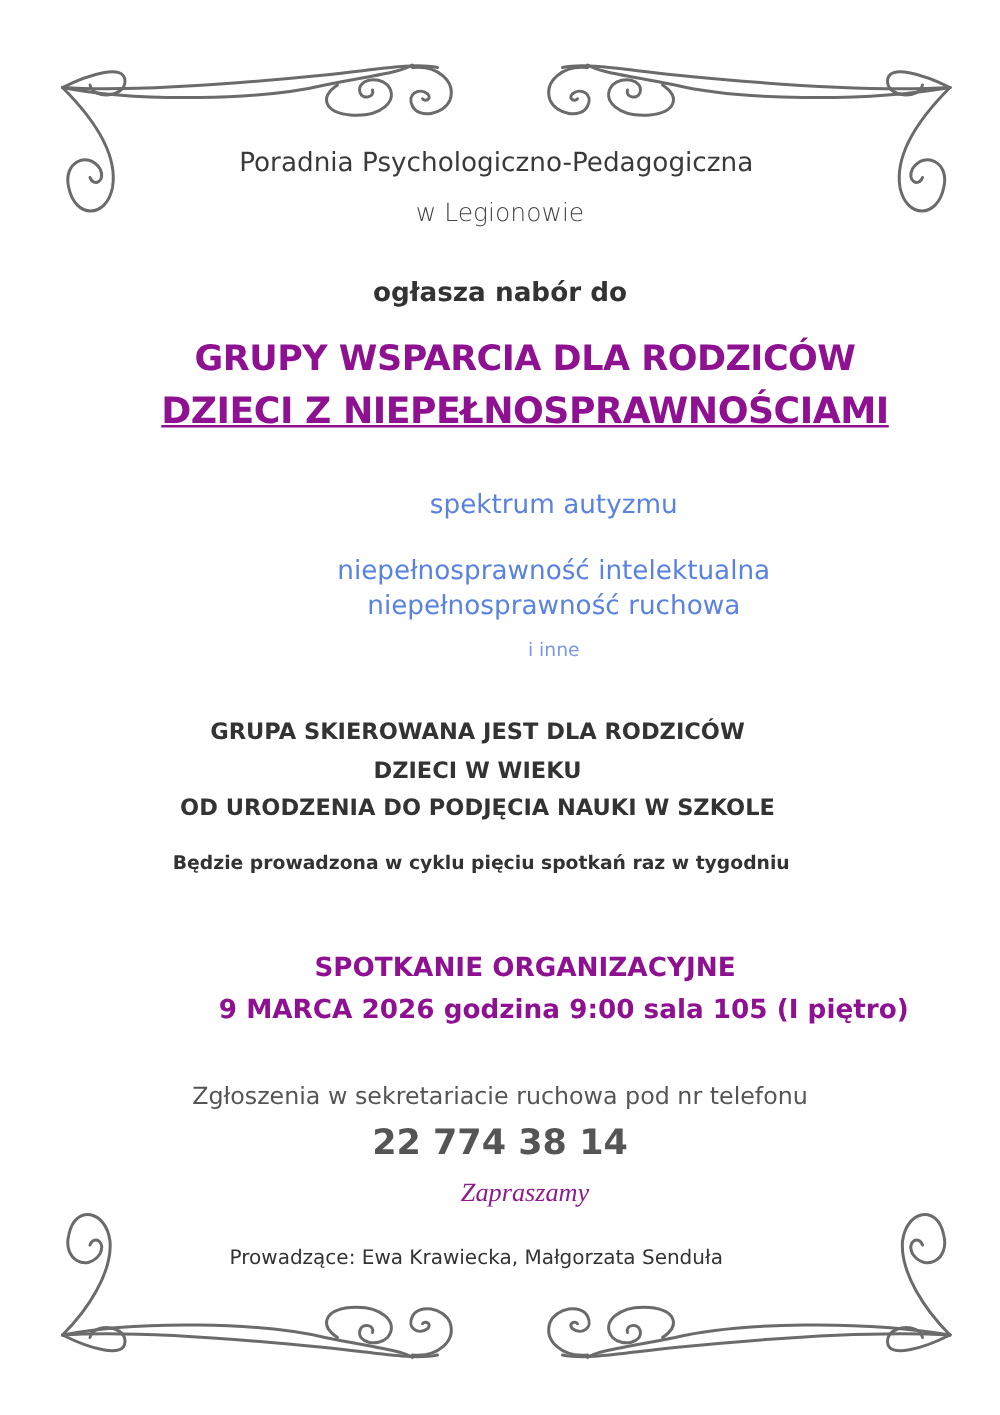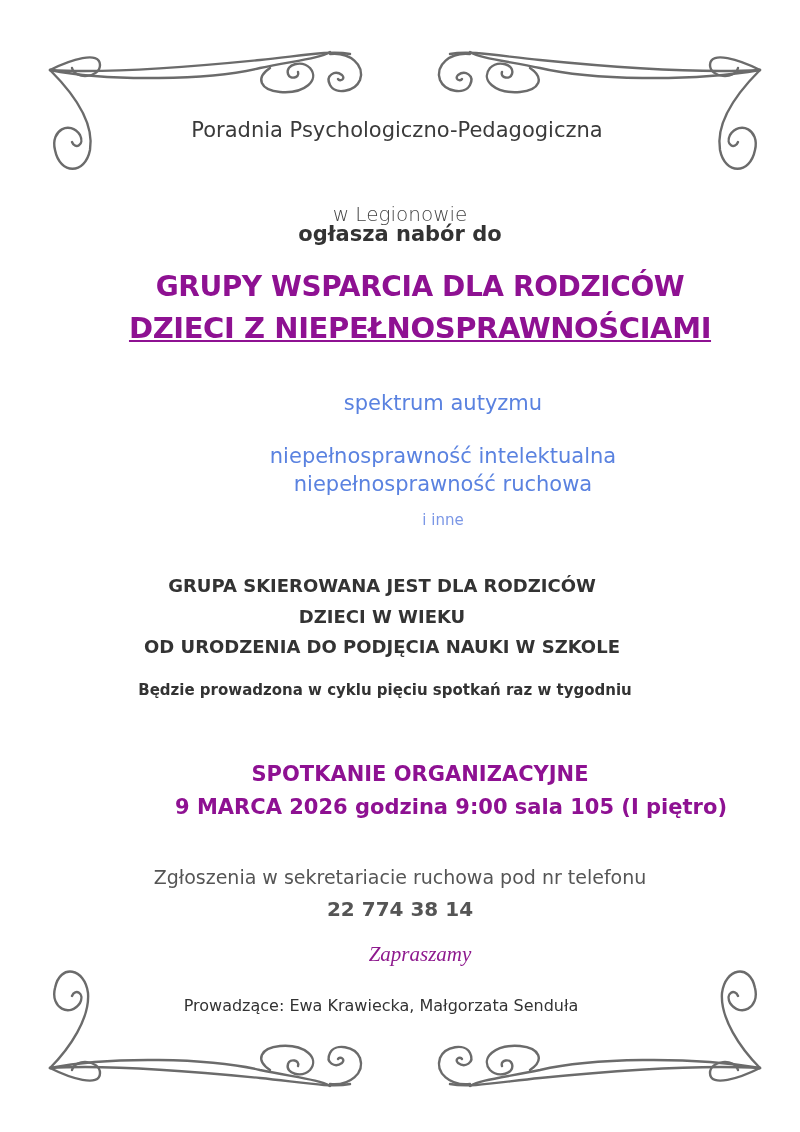--- a/index.html
+++ b/index.html
@@ -57,38 +57,38 @@
     <path d="M10,120 C80,108 180,110 230,122 C270,130 290,132 300,138"></path>
     <path d="M10,120 C80,116 170,124 230,130 C270,134 300,140 320,136"></path>
     <path d="M10,120 C30,130 60,140 60,125 C60,112 35,110 32,122"></path>
     <path d="M10,120 C30,100 50,70 48,45 C45,20 20,15 15,40 C10,60 30,70 40,55 C45,45 35,40 32,48"></path>
     <path d="M240,122 C225,112 230,100 250,98 C275,96 290,110 280,122 C272,130 255,126 258,116 C260,110 270,112 268,118"></path>
     <path d="M300,136 C320,138 335,125 330,110 C325,98 305,95 300,105 C295,115 305,120 312,115 C316,111 310,108 308,111"></path>
   </svg>
 </div>
 
 <div class="line dark" style="top:118px; font-size:21px; left:-3px;">Poradnia Psychologiczno-Pedagogiczna</div>
-<div class="line dark" style="top:158px; font-size:20px; font-weight:300; color:#444;margin-top:44px;">w Legionowie</div>
+<div class="line dark" style="top:158px; font-size:20px; font-weight:300; color:#444;">w Legionowie</div>
 <div class="line dark" style="top:222px; font-size:21px; font-weight:bold; color:#333;">ogłasza nabór do</div>
 
 <div class="line purple" style="top:270px; font-size:28px; font-weight:bold; letter-spacing:-0.4px;">GRUPY WSPARCIA DLA RODZICÓW</div>
 <div class="line purple" style="top:311px; font-size:29px; font-weight:bold; letter-spacing:-0.4px;text-decoration:underline;">DZIECI Z NIEPEŁNOSPRAWNOŚCIAMI</div>
 
 <div class="line blue" style="top:391px; font-size:21px;">spektrum autyzmu</div>
 <div class="line blue" style="top:444px; font-size:21px;">niepełnosprawność intelektualna</div>
 <div class="line blue" style="top:472px; font-size:21px;">niepełnosprawność ruchowa</div>
 <div class="line blue" style="top:511px; font-size:15px; color:#7b97e6;">i inne</div>
 
 <div class="line dark" style="top:575px; font-size:18px; font-weight:bold; left:-18px; color:#333;">GRUPA SKIEROWANA JEST DLA RODZICÓW</div>
 <div class="line dark" style="top:606px; font-size:18px; font-weight:bold; left:-18px; color:#333;">DZIECI W WIEKU</div>
 <div class="line dark" style="top:636px; font-size:18px; font-weight:bold; left:-18px; color:#333;">OD URODZENIA DO PODJĘCIA NAUKI W SZKOLE</div>
 
 <div class="line dark" style="top:681px; font-size:15px; font-weight:bold; left:-15px; color:#333;">Będzie prowadzona w cyklu pięciu spotkań raz w tygodniu</div>
 
 <div class="line purple" style="top:762px; font-size:21px; font-weight:bold;">SPOTKANIE ORGANIZACYJNE</div>
 <div class="line purple" style="top:795px; font-size:21px; font-weight:bold;margin-left:31px;">9 MARCA 2026 godzina 9:00 sala 105 (I piętro)</div>
 
 <div class="line gray" style="top:866px; font-size:19px; color:#555;">Zgłoszenia w sekretariacie ruchowa pod nr telefonu</div>
-<div class="line gray" style="top:897px; font-size:20px; font-weight:bold; color:#555;">22 774 38 14</div>
+<div class="line gray" style="top:897px; font-size:28px; font-weight:bold; color:#555;">22 774 38 14</div>
 
 <div class="line purple" style="top:942px; font-size:21px; font-style:italic; font-family:'Liberation Serif', serif; color:#8e1a8e;">Zapraszamy</div>
 
 <div class="line dark" style="top:996px; font-size:16px; left:-19px; color:#333;">Prowadzące: Ewa Krawiecka, Małgorzata Senduła</div>
 
 </body></html>

